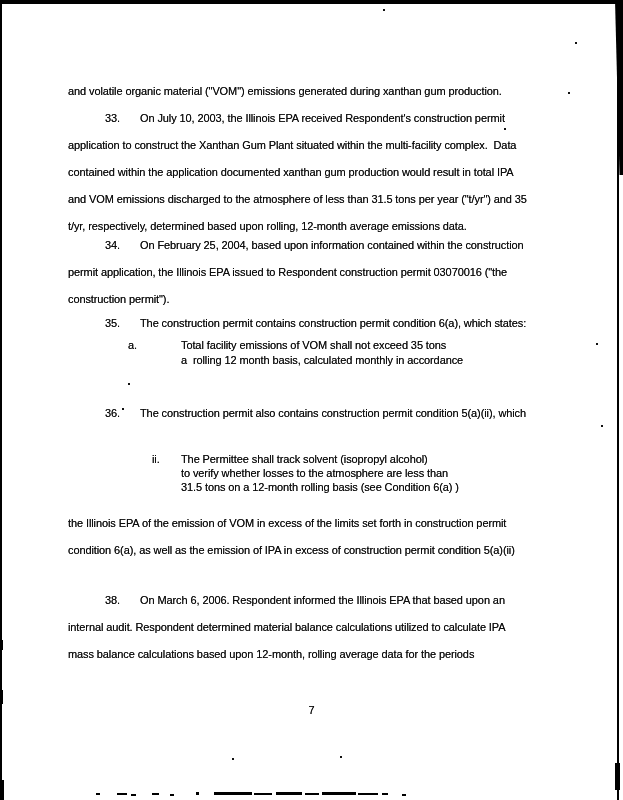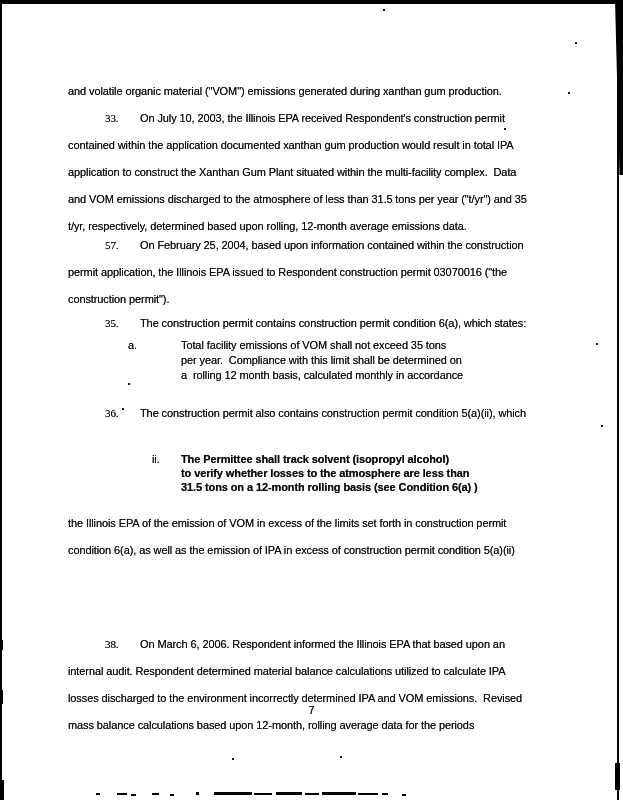--- a/index.html
+++ b/index.html
@@ -21,26 +21,26 @@
   }
   .blob{position:absolute;background:#000;}
   .speck{position:absolute;width:2px;height:2px;background:#111;}
   
   .tb{
     position:absolute;left:68px;width:500px;
     font-size:11px;letter-spacing:-0.1px;
     text-shadow:0 0 0.35px rgba(0,0,0,0.75);
   }
   .tb .line{height:27px;line-height:27px;white-space:pre;}
-  .num{display:inline-block;margin-left:37px;width:35px;font-family:Liberation Serif, serif;}
+  .num{display:inline-block;margin-left:37px;width:35px;}
   .quote{position:absolute;left:68px;width:500px;
     font-size:11px;letter-spacing:-0.1px;
     text-shadow:0 0 0.35px rgba(0,0,0,0.75);}
   .quote .qline{height:15px;line-height:15px;white-space:pre;margin-left:113px;}
-  .quote.tight .qline{height:14px;line-height:14px;font-weight:bold;}
+  .quote.tight .qline{height:14px;line-height:14px;}
   .qlabel{position:absolute;top:0;height:15px;line-height:15px;}
   .qlabel.a{left:60px;}
   .qlabel.ii{left:77px;margin-left:7px;}
   .pageno{position:absolute;left:0;top:697px;width:623px;text-align:center;
     font-size:11px;height:27px;line-height:27px;
     text-shadow:0 0 0.35px rgba(0,0,0,0.75);}
 </style>
 </head>
 <body>
 
@@ -82,61 +82,59 @@
     <div class="blob" style="left:382px;top:793px;width:6px;height:2px;"></div>
     <div class="blob" style="left:402px;top:794px;width:4px;height:2px;"></div>
   </div>
 
   <div class="tb" style="top:78px;">
     <div class="line">and volatile organic material ("VOM") emissions generated during xanthan gum production.</div>
   </div>
 
   <div class="tb" style="top:105px;">
     <div class="line"><span class="num">33.</span><span>On July 10, 2003, the Illinois EPA received Respondent's construction permit</span></div>
+    <div class="line">application to construct the Xanthan Gum Plant situated within the multi-facility complex.  Data</div>
     <div class="line">contained within the application documented xanthan gum production would result in total IPA</div>
-    <div class="line">application to construct the Xanthan Gum Plant situated within the multi-facility complex.  Data</div>
     <div class="line">and VOM emissions discharged to the atmosphere of less than 31.5 tons per year ("t/yr") and 35</div>
     <div class="line">t/yr, respectively, determined based upon rolling, 12-month average emissions data.</div>
   </div>
 
   <div class="tb" style="top:232px;">
-    <div class="line"><span class="num">57.</span><span>On February 25, 2004, based upon information contained within the construction</span></div>
+    <div class="line"><span class="num">34.</span><span>On February 25, 2004, based upon information contained within the construction</span></div>
     <div class="line">permit application, the Illinois EPA issued to Respondent construction permit 03070016 ("the</div>
     <div class="line">construction permit").</div>
   </div>
 
   <div class="tb" style="top:310px;">
     <div class="line"><span class="num">35.</span><span>The construction permit contains construction permit condition 6(a), which states:</span></div>
   </div>
 
   <div class="quote" style="top:338px;">
     <span class="qlabel a">a.</span>
     <div class="qline">Total facility emissions of VOM shall not exceed 35 tons</div>
-    <div class="qline">per year.  Compliance with this limit shall be determined on</div>
     <div class="qline">a  rolling 12 month basis, calculated monthly in accordance</div>
   </div>
 
   <div class="tb" style="top:400px;">
     <div class="line"><span class="num">36.</span><span>The construction permit also contains construction permit condition 5(a)(ii), which</span></div>
   </div>
 
   <div class="quote tight" style="top:452px;">
     <span class="qlabel ii">ii.</span>
     <div class="qline">The Permittee shall track solvent (isopropyl alcohol)</div>
     <div class="qline">to verify whether losses to the atmosphere are less than</div>
     <div class="qline">31.5 tons on a 12-month rolling basis (see Condition 6(a) )</div>
   </div>
 
   <div class="tb" style="top:510px;">
     <div class="line">the Illinois EPA of the emission of VOM in excess of the limits set forth in construction permit</div>
     <div class="line">condition 6(a), as well as the emission of IPA in excess of construction permit condition 5(a)(ii)</div>
   </div>
 
-  <div class="tb" style="top:587px;margin-top:44px;">
+  <div class="tb" style="top:587px;">
     <div class="line"><span class="num">38.</span><span>On March 6, 2006. Respondent informed the Illinois EPA that based upon an</span></div>
     <div class="line">internal audit. Respondent determined material balance calculations utilized to calculate IPA</div>
-    <div class="line">losses discharged to the environment incorrectly determined IPA and VOM emissions.  Revised</div>
     <div class="line">mass balance calculations based upon 12-month, rolling average data for the periods</div>
   </div>
 
   <div class="pageno">7</div>
 
 </div>
 
 </body></html>

